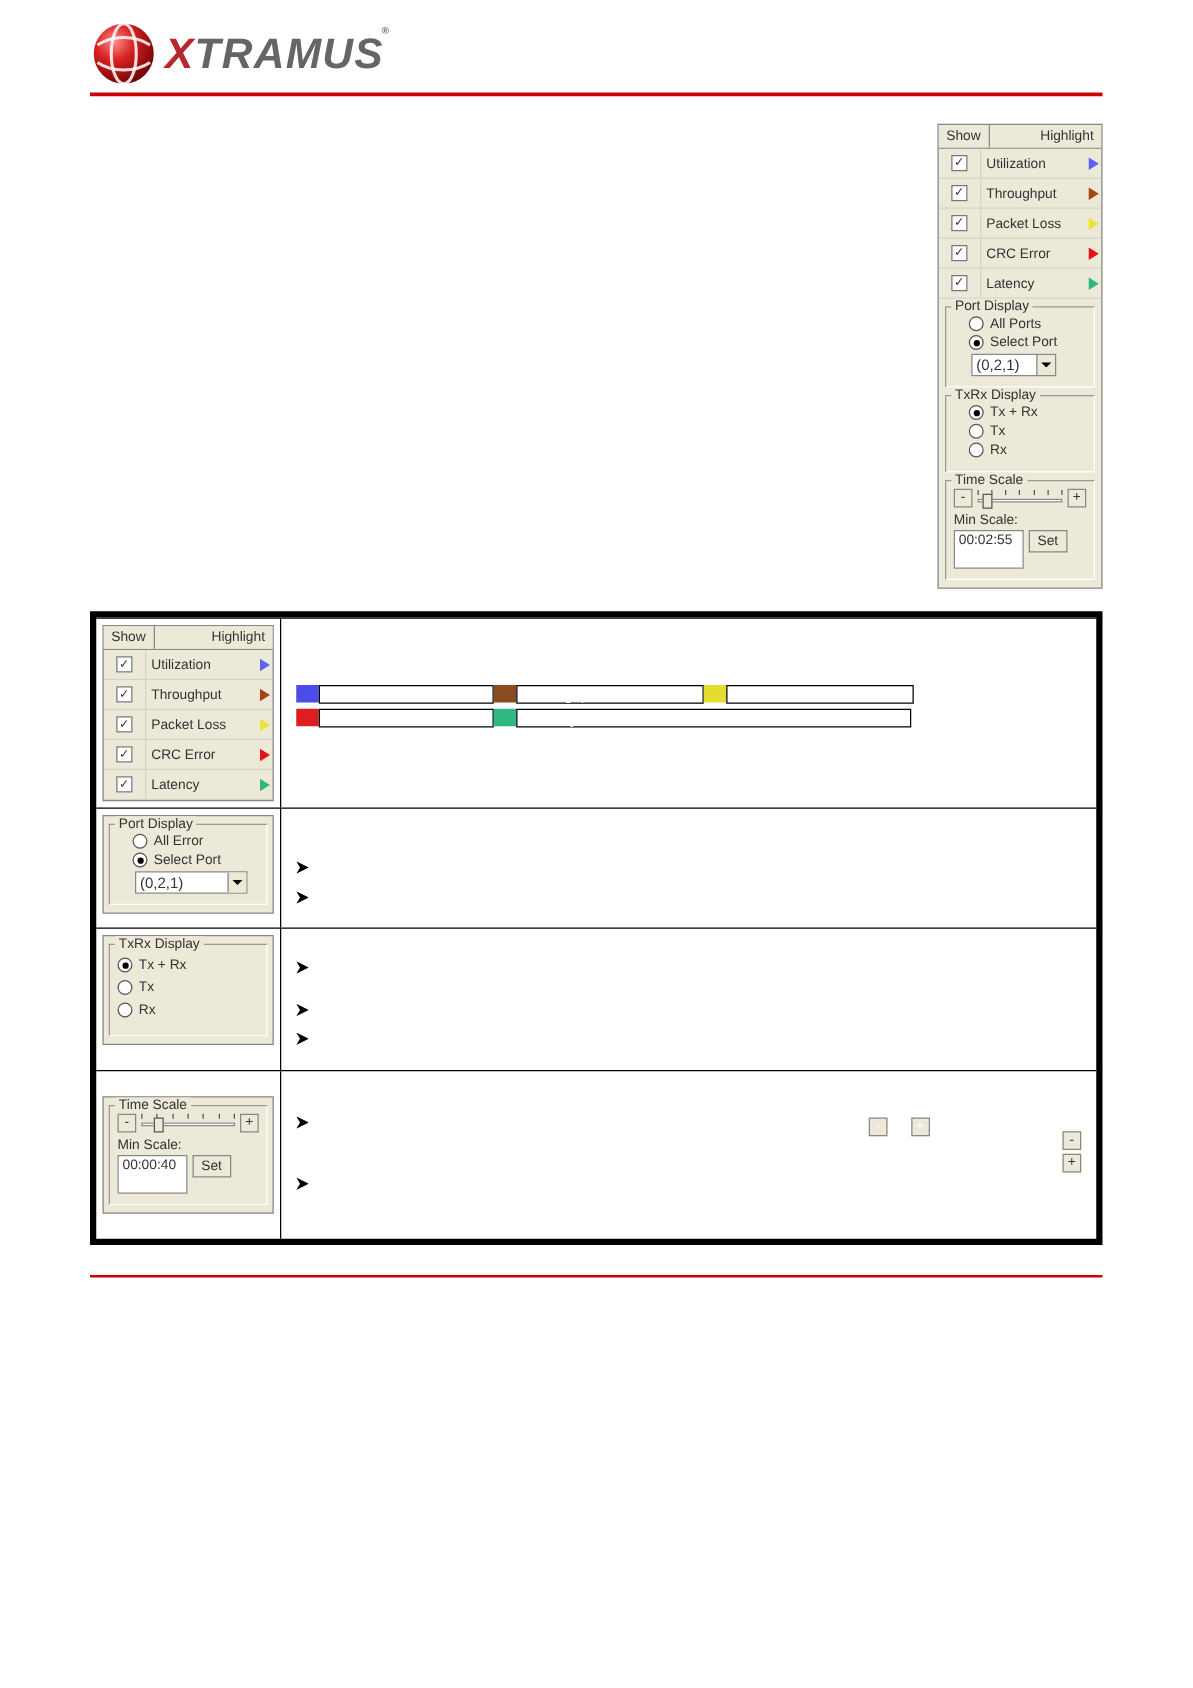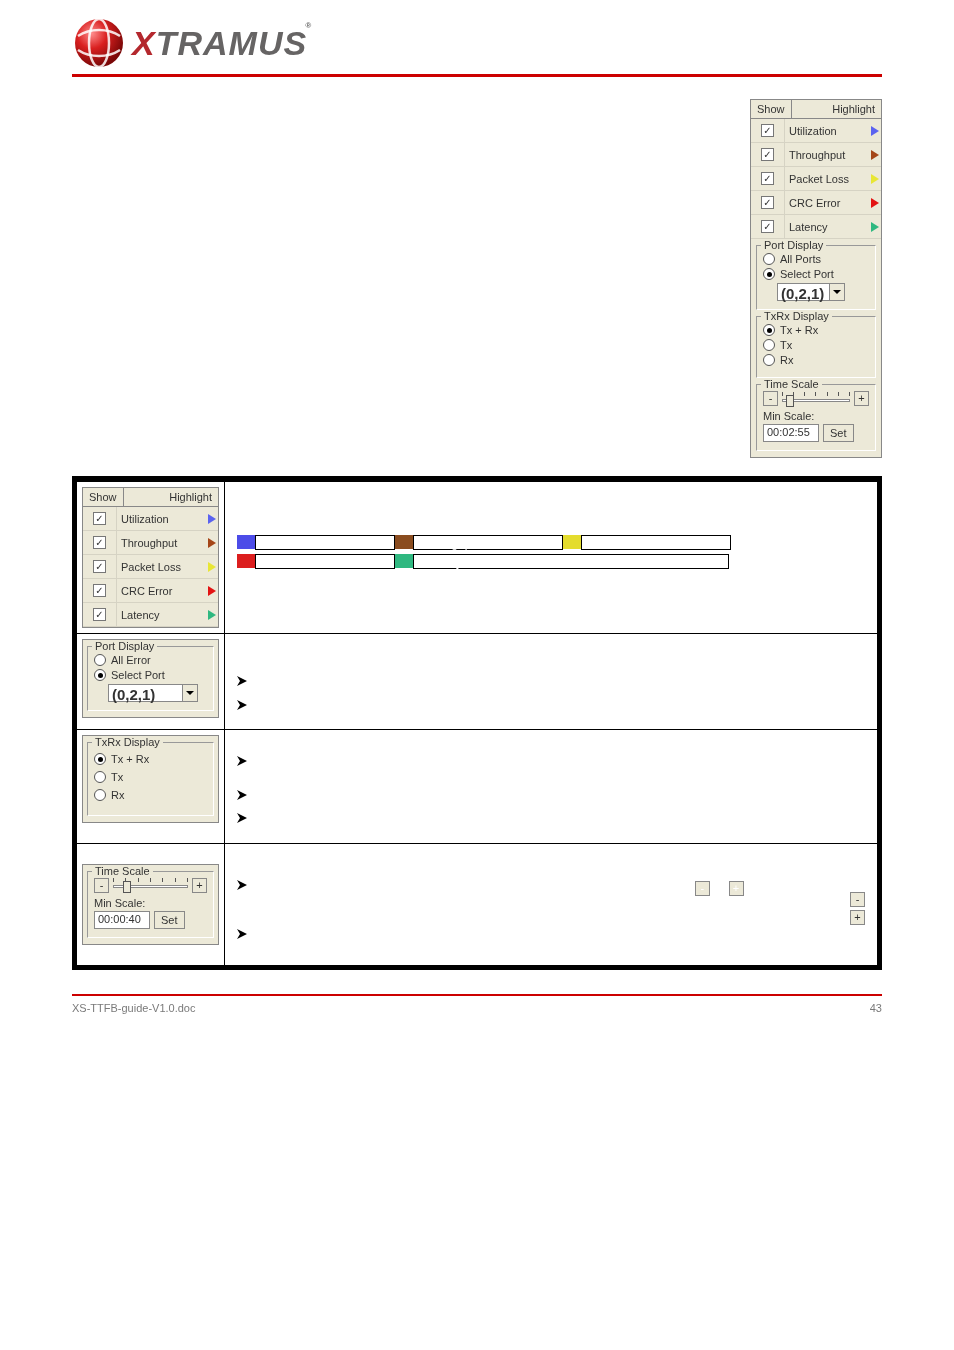--- a/index.html
+++ b/index.html
@@ -23,35 +23,35 @@
   .tab-row { display: flex; border-bottom: 1px solid #888; }
   .tab { border-right: 1px solid #888; padding: 3px 6px; background: #ece9d8; }
   .tab:last-child { flex: 1; border-right: none; text-align: right; }
   .chk-row { display: flex; align-items: center; border-bottom: 1px solid #d6d3c4; }
   .chk-cell { width: 34px; display: flex; justify-content: center; align-items: center; padding: 5px 0; border-right: 1px solid #d6d3c4; }
   .chk-label { flex: 1; padding: 5px 2px 5px 4px; display: flex; align-items: center; justify-content: space-between; }
   .chkbox { width: 13px; height: 13px; border: 1px solid #777; background: #fff; display: inline-flex; align-items: center; justify-content: center; font-size: 10px; line-height: 1; }
   .tri { width: 0; height: 0; border-top: 5px solid transparent; border-bottom: 5px solid transparent; display: inline-block; }
   .fieldset { margin: 6px 5px; border: 1px solid #fff; border-left-color: #999; border-top-color: #999; padding: 4px 6px 8px 6px; position: relative; }
   .fieldset .legend { position: absolute; top: -7px; left: 4px; background: #ece9d8; padding: 0 3px; font-size: 11px; }
-  .radio-row { display: flex; align-items: center; margin: 3px 0; }
+  .radio-row { display: flex; align-items: center; margin: 3px 12px; }
   .radio { width: 12px; height: 12px; border: 1px solid #555; border-radius: 50%; background: #fff; display: inline-flex; align-items: center; justify-content: center; margin-right: 5px; }
   .radio.sel::after { content: ""; width: 5px; height: 5px; border-radius: 50%; background: #000; }
   .select { display: flex; border: 1px solid #888; background: #fff; height: 18px; width: 68px; margin-left: 14px; margin-top: 2px; }
-  .select .val { flex: 1; padding: 1px 3px; font-size: 15px; font-weight: bold; }
+  .select .val { flex: 1; padding: 1px 3px; font-size: 12px; }
   .select .btn { width: 15px; background: #ece9d8; border-left: 1px solid #888; display: flex; align-items: center; justify-content: center; }
   .selbtn-tri { width: 0; height: 0; border-left: 4px solid transparent; border-right: 4px solid transparent; border-top: 4px solid #000; }
   .slider-row { display: flex; align-items: center; gap: 4px; margin: 2px 0; }
   .pmbtn { width: 15px; height: 15px; border: 1px solid #888; background: #ece9d8; display: inline-flex; align-items: center; justify-content: center; font-size: 11px; line-height: 1; }
   .slider-track { flex: 1; height: 14px; position: relative; }
   .slider-ticks { position: absolute; top: 0; left: 0; right: 0; display: flex; justify-content: space-between; }
   .slider-ticks span { width: 1px; height: 4px; background: #555; display: block; }
   .slider-groove { position: absolute; top: 7px; left: 0; right: 0; height: 3px; border: 1px solid #888; background: #fff; }
   .slider-thumb { position: absolute; top: 3px; width: 8px; height: 12px; background: #ece9d8; border: 1px solid #555; }
-  .tinput { border: 1px solid #888; background: #fff; height: 18px; padding: 1px 3px; font-size: 11px; width: 56px; }
+  .tinput { border: 1px solid #888; background: #fff; height: 31px; padding: 1px 3px; font-size: 11px; width: 56px; }
   .setbtn { height: 18px; background: #ece9d8; border: 1px solid #888; padding: 0 6px; font-size: 11px; display: inline-flex; align-items: center; }
 
   .big-table { border: 5px solid #000; margin-top: 18px; }
   .bt-header { background: #a0a0a0; padding: 4px 8px; font-size: 13px; font-weight: bold; color: #fff; display: flex; }
   .bt-header .h1 { width: 148px; }
   .bt-row { display: flex; border-top: 1px solid #000; }
   .bt-left { width: 148px; border-right: 1px solid #000; padding: 5px; }
   .bt-right { flex: 1; padding: 8px 12px; font-size: 13px; }
   .panel-sm { background: #ece9d8; border: 1px solid #888; font-size: 11px; }
 
@@ -419,17 +419,13 @@
               <span>button.</span>
             </span>
           </div>
         </div>
       </div>
     </div>
   </div>
 
   <div style="height:24px"></div>
   <div class="hr-red-bottom"></div>
-  <div class="footer">
-    <span>XS-TTFB-guide-V1.0.doc</span>
-    <span>43</span>
-  </div>
 </div>
 
 </body></html>

